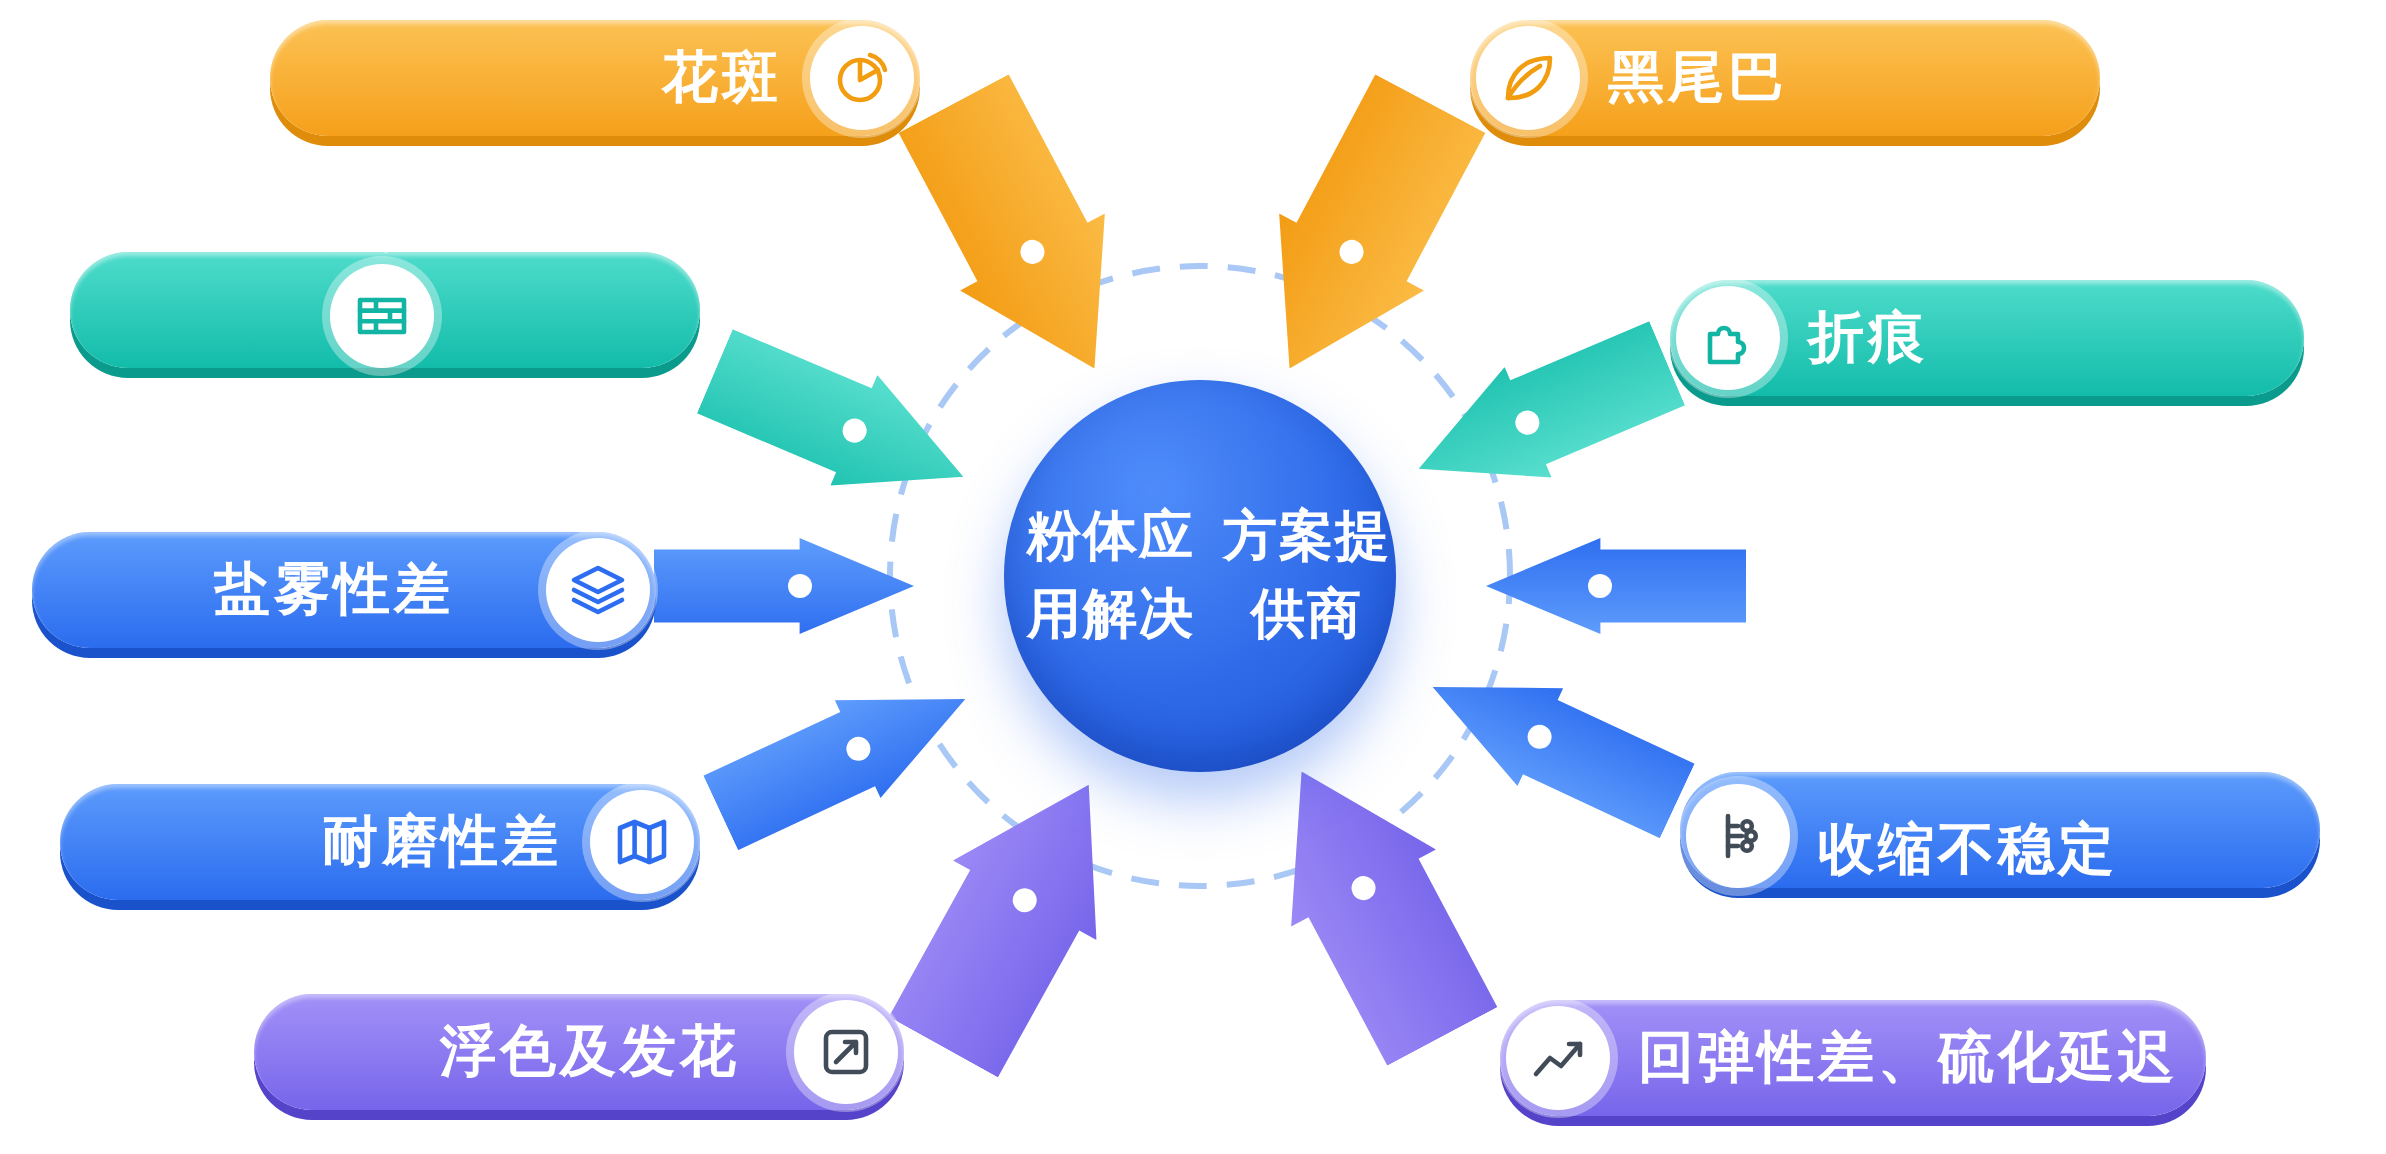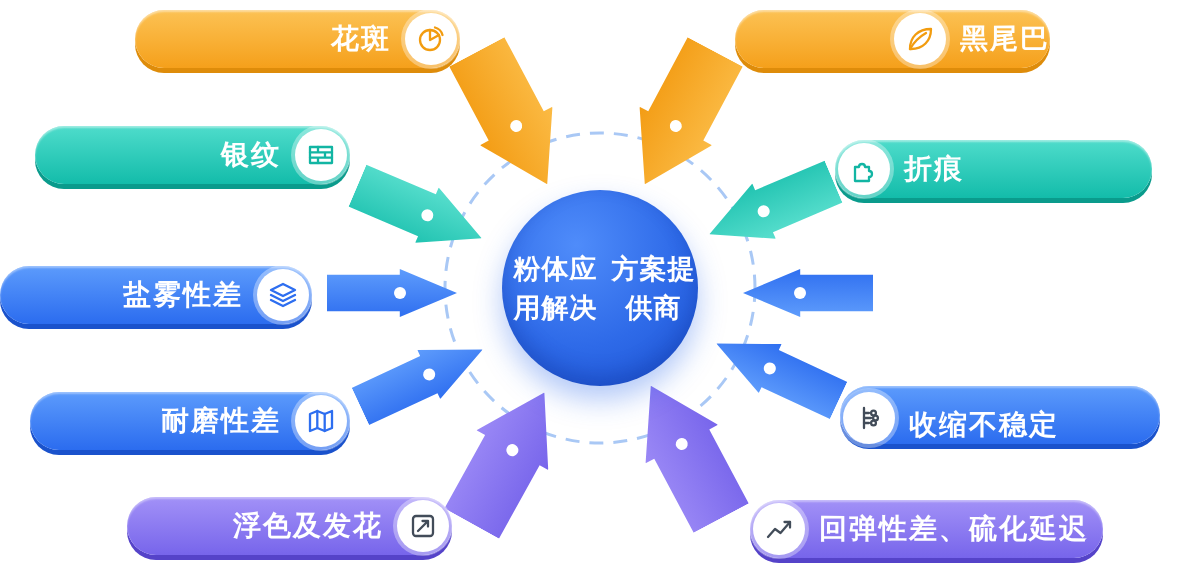--- a/index.html
+++ b/index.html
@@ -135,62 +135,62 @@
     <span class="label">花斑</span>
     <span class="icon-circle">
       <svg width="30" height="30" viewBox="0 0 30 30">
           <circle cx="14" cy="16" r="10"></circle>
           <path d="M14 16 V6 M14 16 L23 11"></path>
           <path d="M19 3.5 a10.5 10.5 0 0 1 7.5 7.5"></path>
         </svg>
     </span>
   </div>
 
-  <div class="pill c-teal side-left" style="left:35px;top:126px;width:315px;">
+  <div class="pill c-teal side-left" style="left:35px;top:126px;width:315px;flex-direction:column;">
     <span class="label">银纹</span>
     <span class="icon-circle">
       <svg width="30" height="30" viewBox="0 0 30 30">
           <rect x="4" y="7" width="22" height="16"></rect>
           <path d="M4 12.3 H26 M4 17.6 H26 M12 7 V12.3 M19 12.3 V17.6 M12 17.6 V23"></path>
         </svg>
     </span>
   </div>
 
-  <div class="pill c-blue side-left" style="left:0;top:266px;width:312px;">
+  <div class="pill c-blue side-left" style="left:16px;top:266px;width:312px;gap:32px;">
     <span class="label">盐雾性差</span>
     <span class="icon-circle">
       <svg width="30" height="30" viewBox="0 0 30 30">
           <path d="M15 4 L27 10 L15 16 L3 10 Z"></path>
           <path d="M3 15 L15 21 L27 15"></path>
           <path d="M3 20 L15 26 L27 20"></path>
         </svg>
     </span>
   </div>
 
   <div class="pill c-blue side-left" style="left:30px;top:392px;width:320px;">
     <span class="label">耐磨性差</span>
     <span class="icon-circle">
       <svg width="30" height="30" viewBox="0 0 30 30">
           <path d="M4 8 L11.3 5 L18.7 8 L26 5 V22 L18.7 25 L11.3 22 L4 25 Z"></path>
           <path d="M11.3 5 V22 M18.7 8 V25"></path>
         </svg>
     </span>
   </div>
 
-  <div class="pill c-purple side-left" style="left:127px;top:497px;width:325px;">
+  <div class="pill c-purple side-left" style="left:127px;top:497px;width:325px;gap:13px;">
     <span class="label">浮色及发花</span>
     <span class="icon-circle icon-dark">
       <svg width="30" height="30" viewBox="0 0 30 30">
           <rect x="5" y="5" width="20" height="20" rx="3"></rect>
           <path d="M10 20 L20 10 M14.5 10 H20 V15.5"></path>
         </svg>
     </span>
   </div>
 
-  <div class="pill c-orange side-right" style="left:735px;top:10px;width:315px;justify-content:flex-end;">
+  <div class="pill c-orange side-right" style="left:735px;top:10px;width:315px;">
     <span class="icon-circle">
       <svg width="30" height="30" viewBox="0 0 30 30">
           <path d="M5 25 C5 13 13 5 26 5 C26 17 18 25 6 25 Z"></path>
           <path d="M5 25 C9 18 14 13 21 9"></path>
         </svg>
     </span>
     <span class="label">黑尾巴</span>
   </div>
 
   <div class="pill c-teal side-right" style="left:835px;top:140px;width:317px;">

